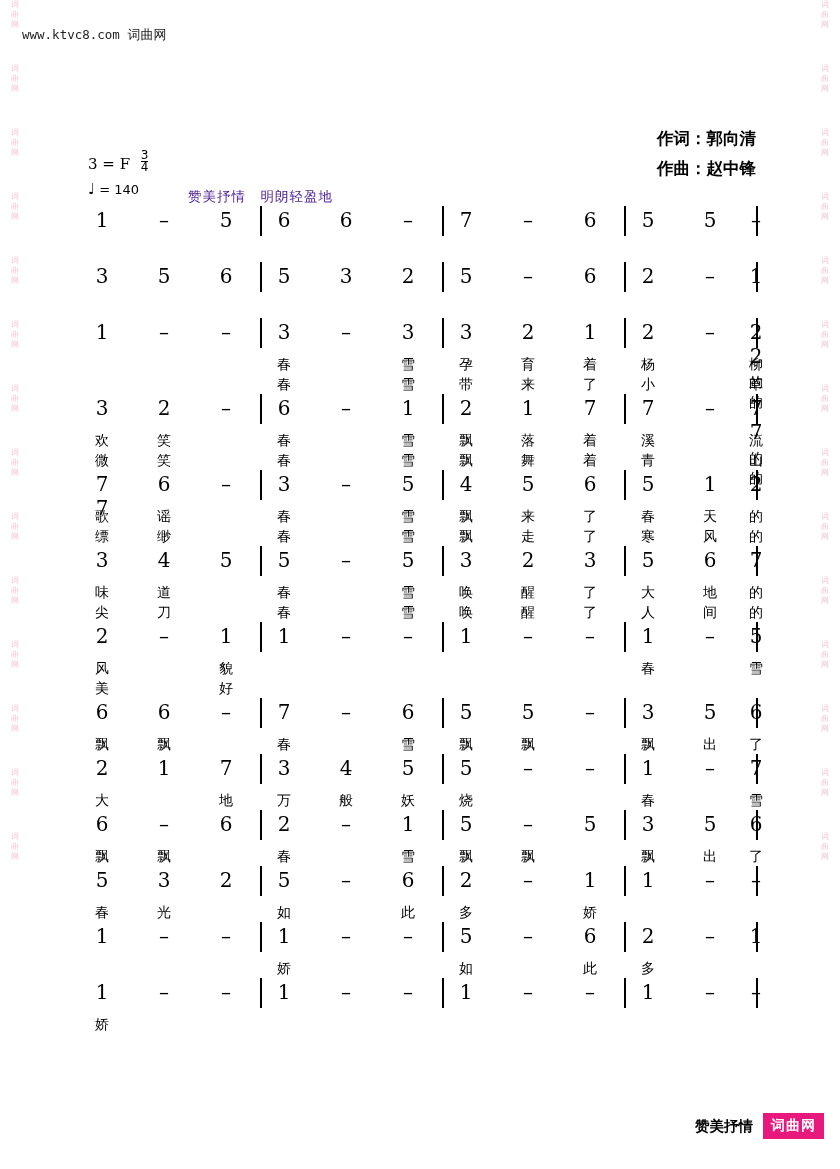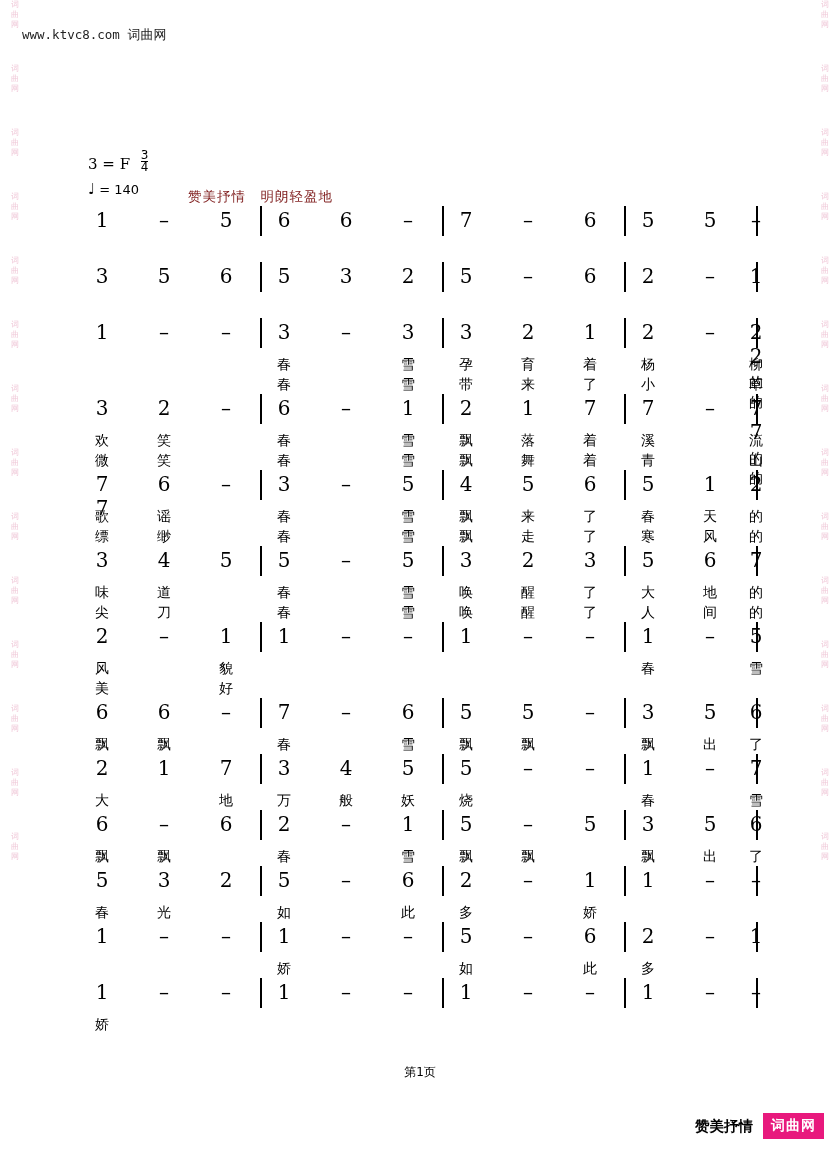--- a/index.html
+++ b/index.html
@@ -50,21 +50,21 @@
     font-family:"DejaVu Sans","Liberation Sans",sans-serif;}
 
   .keysig{position:absolute;left:88px;top:150px;font-size:15px;color:#000;}
   .keysig .eq{font-family:"DejaVu Serif","Liberation Serif",serif;}
   .frac{display:inline-block;vertical-align:-2px;margin-left:6px;text-align:center;font-size:12px;line-height:11px;}
   .frac .num{display:block;}
   .frac .den{display:block;border-top:1.5px solid #000;}
   .tempo{position:absolute;left:88px;top:180px;font-size:13px;color:#000;}
   .tempo .note{font-size:15px;}
 
-  .expression{position:absolute;left:188px;top:188px;font-size:13.5px;color:#7f1d1d;letter-spacing:1px;}
+  .expression{position:absolute;left:188px;top:188px;font-size:13.5px;color:#4c1d95;letter-spacing:1px;}
 
   
   .staff{position:absolute;left:84px;top:208px;width:672px;}
   .row{position:relative;height:56px;}
   .cells{position:relative;height:34px;}
   .cell{
     position:absolute;top:0;
     font-size:20px;
     font-family:"DejaVu Serif","Liberation Serif",serif;
     color:#000;
@@ -183,20 +183,24 @@
 曲
 网</div>
     </div>
 
   <div class="site-url">
     <span>www.ktvc8.com</span>
     <span class="cn">词曲网</span>
   </div>
 
 
+  <div class="credits">
+    <div>作词：郭向清</div>
+    <div>作曲：赵中锋</div>
+  </div>
 
   <div class="keysig">
     <span class="eq">3 = F</span>
     <span class="frac">
       <span class="num">3</span>
       <span class="den">4</span>
     </span>
   </div>
 
   <div class="tempo">
@@ -577,20 +581,19 @@
           <div class="cell" style="left: 672px;">–</div>
           <div class="bar" style="left: 176px;"></div>
           <div class="bar" style="left: 358px;"></div>
           <div class="bar" style="left: 540px;"></div>
           <div class="bar" style="left: 672px;"></div>
         </div>
         <div class="lyr l1" style="left: 18px;">娇</div>
       </div>
     </div>
 
-  <div class="pagenum">第1页</div>
 
   <div class="footer">
     <div class="src">赞美抒情</div>
     <div class="logo">词曲网</div>
   </div>
 
 </div>
 
 </body></html>

